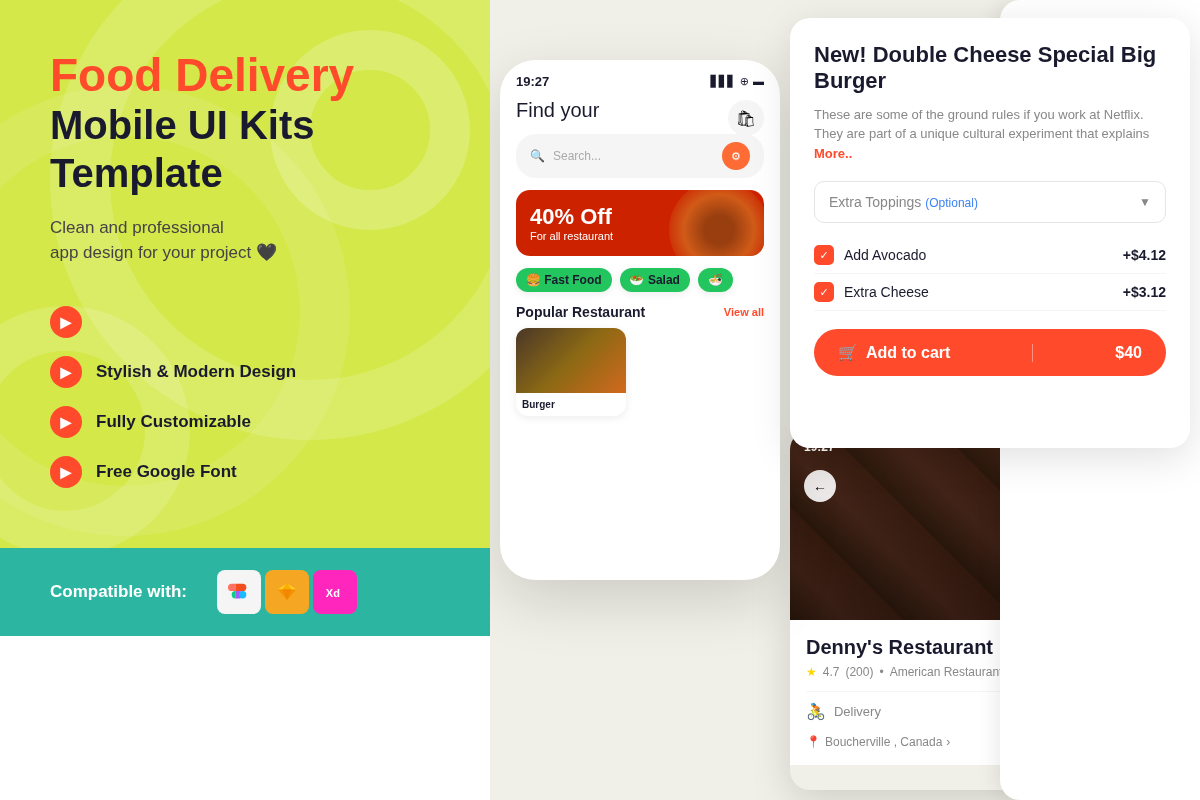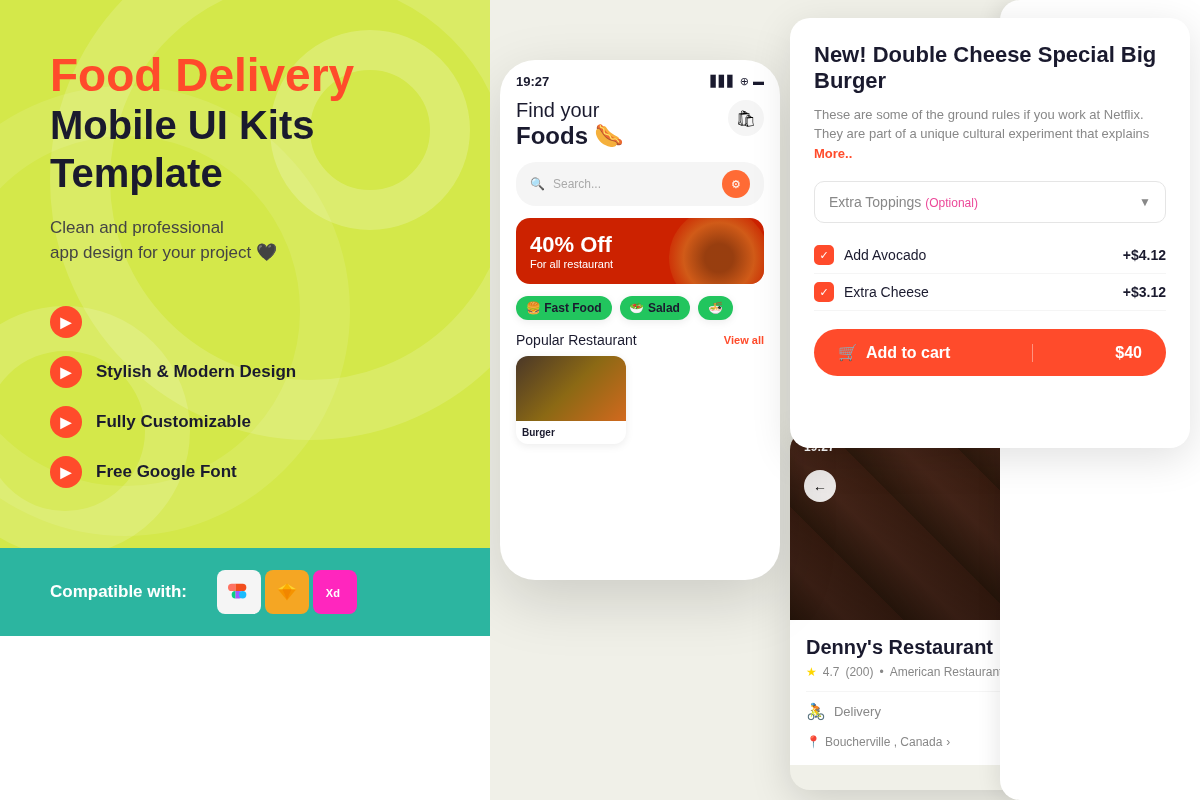--- a/index.html
+++ b/index.html
@@ -227,21 +227,21 @@
       gap: 4px;
       box-shadow: 0 2px 8px rgba(0,0,0,0.08);
     }
 
     .section-header {
       display: flex;
       justify-content: space-between;
       align-items: center;
       margin-bottom: 8px;
     }
-    .section-title { font-size: 14px; font-weight: 400; color: #1a1a2e; }
+    .section-title { font-size: 14px; font-weight: 700; color: #1a1a2e; }
     .view-all { font-size: 11px; color: #ff4b2b; font-weight: 600; }
 
     .restaurant-cards { display: flex; gap: 10px; }
     .rest-card {
       width: 110px;
       border-radius: 12px;
       overflow: hidden;
       background: white;
       box-shadow: 0 2px 8px rgba(0,0,0,0.08);
     }
@@ -562,21 +562,20 @@
       <div class="phone-status">
         <span class="phone-time">19:27</span>
         <div class="phone-icons">
           <span>▋▋▋</span>
             <span>⊕</span>
             <span>▬</span>
         </div>
       </div>
       <div class="phone-header">
         <div class="phone-title-sm">Find your</div>
-        <div class="phone-title-lg">Foods 🌭</div>
       </div>
       <div class="phone-cart">🛍</div>
 
       <div class="search-bar">
         <span>🔍</span>
         <span>Search...</span>
         <div class="filter-btn">⚙</div>
       </div>
 
       <div class="promo-banner">
@@ -612,21 +611,21 @@
   <div class="product-panel">
     <h2 class="product-title">New! Double Cheese Special Big Burger</h2>
     <p class="product-desc">
       <span>These are some of the ground rules if you work at Netflix. They are part of a unique cultural experiment that explains</span>
       <span class="more-link">More..</span>
     </p>
 
     <div class="dropdown-row">
       <span class="dropdown-label">
         <span>Extra Toppings</span>
-        <span style="color:#ec4899;font-size:12px;">(Optional)</span>
+        <span style="color:#3b82f6;font-size:12px;">(Optional)</span>
       </span>
       <span class="dropdown-arrow">▼</span>
     </div>
 
     <div class="topping-row">
       <div class="topping-left">
         <div class="checkbox checked">✓</div>
         <span class="topping-name">Add Avocado</span>
       </div>
       <span class="topping-price">+$4.12</span>

